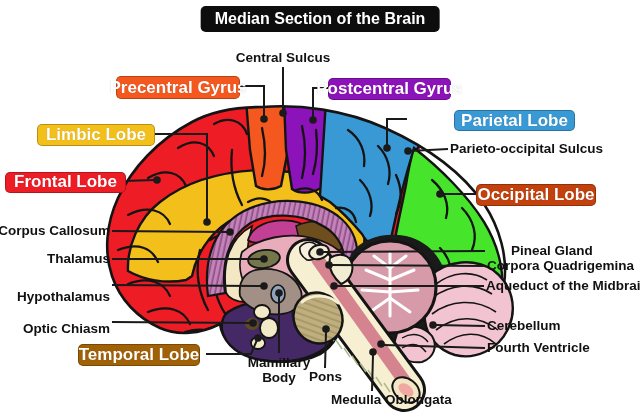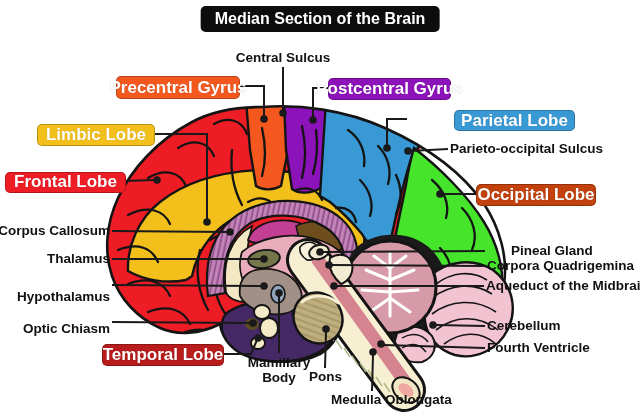--- a/index.html
+++ b/index.html
@@ -226,21 +226,21 @@
   </div>
   <div class="boxed-label" style="left: 5px; top: 172px; width: 119px; height: 19px; background-color: rgb(238, 28, 37); align-items: flex-end;">
     <span>Frontal Lobe</span>
   </div>
   <div class="boxed-label" style="left: 422px; top: 110px; width: 119px; height: 19px; background-color: rgb(57, 153, 213); margin-left: 32px;">
     <span>Parietal Lobe</span>
   </div>
   <div class="boxed-label" style="left: 476px; top: 184px; width: 118px; height: 20px; background-color: #c2410c;">
     <span>Occipital Lobe</span>
   </div>
-  <div class="boxed-label" style="left: 102px; top: 344px; width: 120px; height: 20px; background-color: #b91c1c; align-items: flex-end;">
+  <div class="boxed-label" style="left: 78px; top: 344px; width: 120px; height: 20px; background-color: #a16207; align-items: flex-end;">
     <span>Temporal Lobe</span>
   </div>
 
   <div class="plain-label center-x" style="left:283px;top:51px;">Central Sulcus</div>
   <div class="plain-label" style="left:450px;top:142px;">Parieto-occipital Sulcus</div>
   <div class="plain-label right-align" style="right:530px;top:224px;">Corpus Callosum</div>
   <div class="plain-label right-align" style="right:530px;top:252px;">Thalamus</div>
   <div class="plain-label right-align" style="right:530px;top:278px;margin-top:12px;">Hypothalamus</div>
   <div class="plain-label right-align" style="right:530px;top:322px;">Optic Chiasm</div>
   <div class="plain-label center-x wrap2" style="left:279px;top:355px;">Mamillary Body</div>

